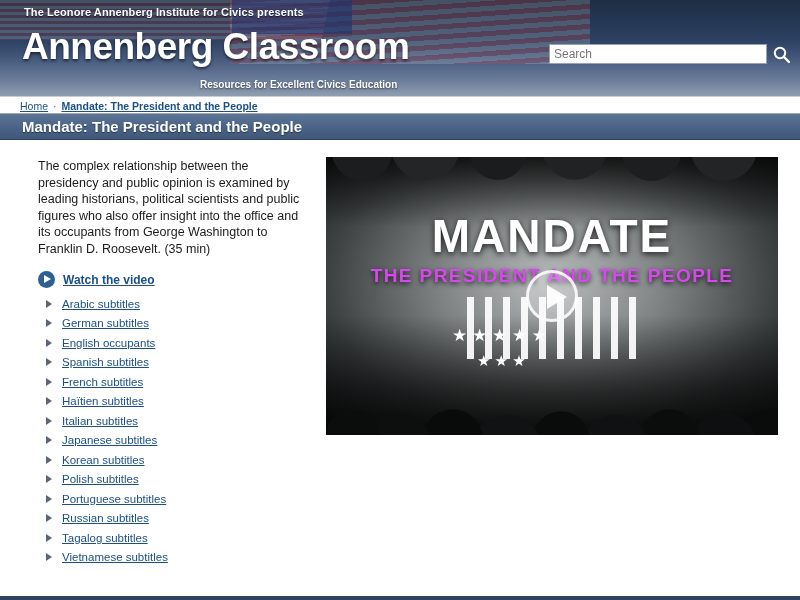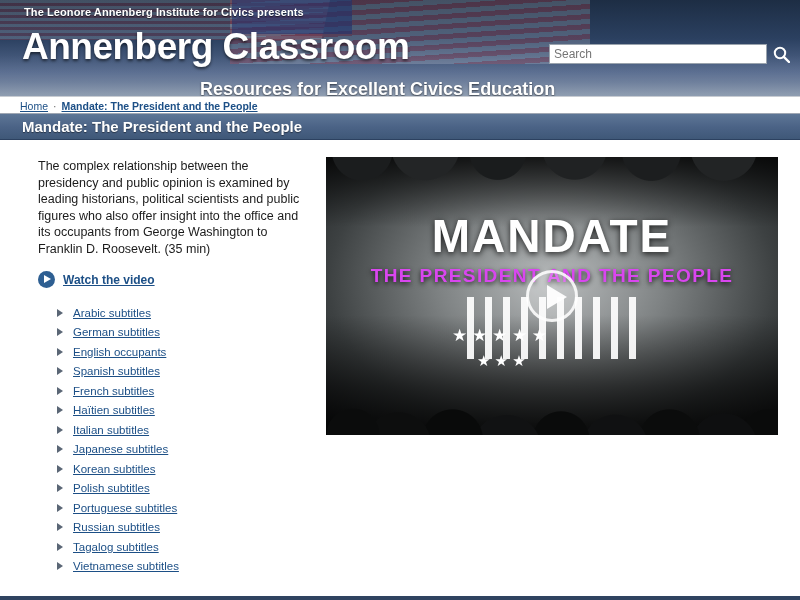--- a/index.html
+++ b/index.html
@@ -79,21 +79,21 @@
     font-weight: bold;
     letter-spacing: -0.5px;
     text-shadow: 0 2px 3px rgba(0,0,0,0.55);
     z-index: 5;
     white-space: nowrap;
   }
   .site-tagline {
     position: absolute;
     left: 200px; top: 79px;
     color: #ffffff;
-    font-size: 18px;
+    font-size: 10px;
     font-weight: bold;
     text-shadow: 0 1px 2px rgba(0,0,0,0.6);
     z-index: 5;
     white-space: nowrap;
   }
 
   .search-wrap {
     position: absolute;
     right: 10px; top: 44px;
     z-index: 6;
@@ -206,21 +206,21 @@
     border-top: 4.5px solid transparent;
     border-bottom: 4.5px solid transparent;
   }
   .watch-label {
     color: #1c4f86;
     font-size: 12px;
     font-weight: bold;
     text-decoration: underline;
   }
 
-  .sub-list { list-style: none; margin: 15px; padding: 0; }
+  .sub-list { list-style: none; margin: 4px; padding: 0; }
   .sub-item {
     display: flex;
     align-items: center;
     height: 19.5px;
     cursor: pointer;
   }
   .tri {
     width: 0; height: 0;
     border-left: 6px solid #5a6675;
     border-top: 4px solid transparent;

